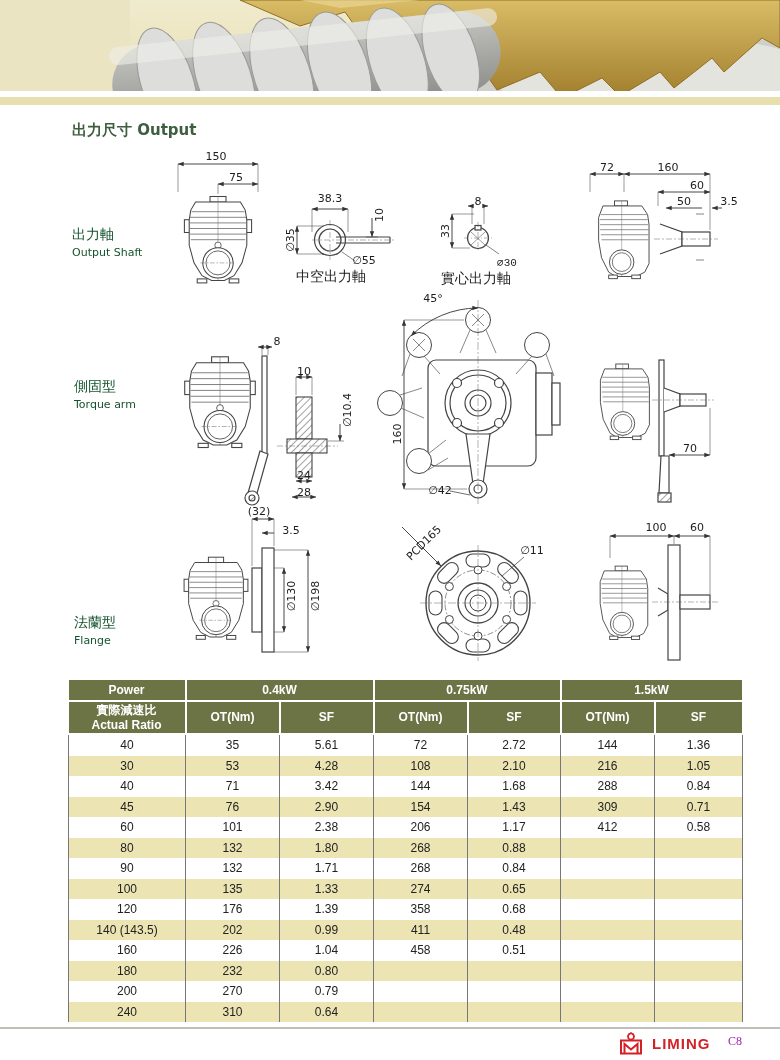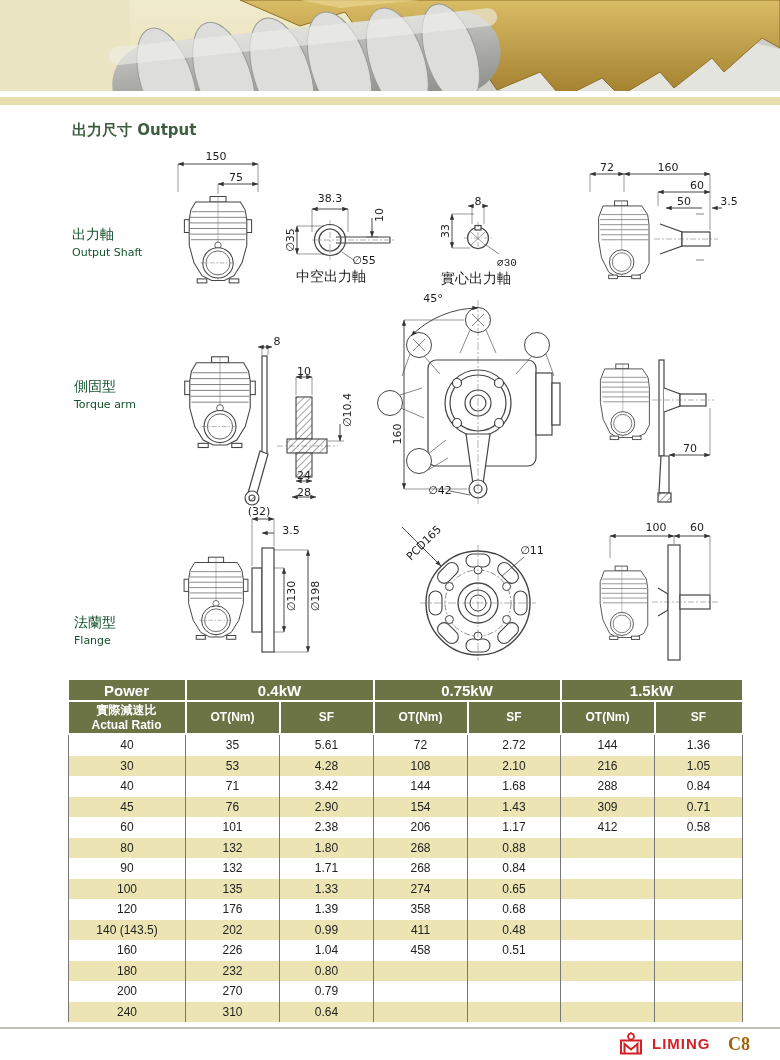--- a/index.html
+++ b/index.html
@@ -19,30 +19,30 @@
   .rowlab .en{font-size:11px;display:block;margin-top:2px;}
   .dim{position:absolute;font-family:"DejaVu Sans",sans-serif;font-size:11px;line-height:1;color:#1d1d1d;
        white-space:nowrap;transform:translate(-50%,-50%);}
   .dim.v{transform:translate(-50%,-50%) rotate(-90deg);}
   .dim.d45{transform:translate(-50%,-50%) rotate(-45deg);}
   .dim.cap{font-size:14px;}
   
   table.spec{position:absolute;left:68px;top:678px;width:674px;border-collapse:collapse;table-layout:fixed;
              font-size:12px;text-align:center;}
   table.spec th{background:#6C7345;color:#fff;font-weight:bold;border:2px solid #fff;padding:0;}
-  table.spec thead tr.r1 th{height:20px;font-size:15px;}
+  table.spec thead tr.r1 th{height:20px;font-size:12px;}
   table.spec thead tr.r2 th{height:31px;font-size:12px;line-height:1.25;}
   table.spec thead tr.r1 th:first-child,table.spec thead tr.r2 th:first-child{border-left:none;}
   table.spec tbody td{height:20.5px;padding:0;border-left:1px solid #777;border-right:1px solid #777;color:#222;}
   table.spec tbody tr.beige td{background:#ECE5B3;}
   
   .footline{position:absolute;left:0;top:1027px;width:780px;height:2px;background:#bfbfba;}
   .footer{position:absolute;left:618px;top:1032px;display:flex;align-items:center;gap:8px;}
   .brand{color:#D42127;font-weight:bold;font-size:15px;letter-spacing:1px;}
-  .pageno{position:absolute;left:728px;top:1034px;font-family:"Liberation Serif",serif;font-size:18px;color:#a16207;font-weight:bold;}
+  .pageno{position:absolute;left:728px;top:1034px;font-family:"Liberation Serif",serif;font-size:12px;color:#a21caf;}
   svg{display:block;}
 </style>
 </head>
 <body>
 
 <div class="page">
 
   <div class="banner">
     <svg width="780" height="91" viewBox="0 0 780 91">
       <defs>

